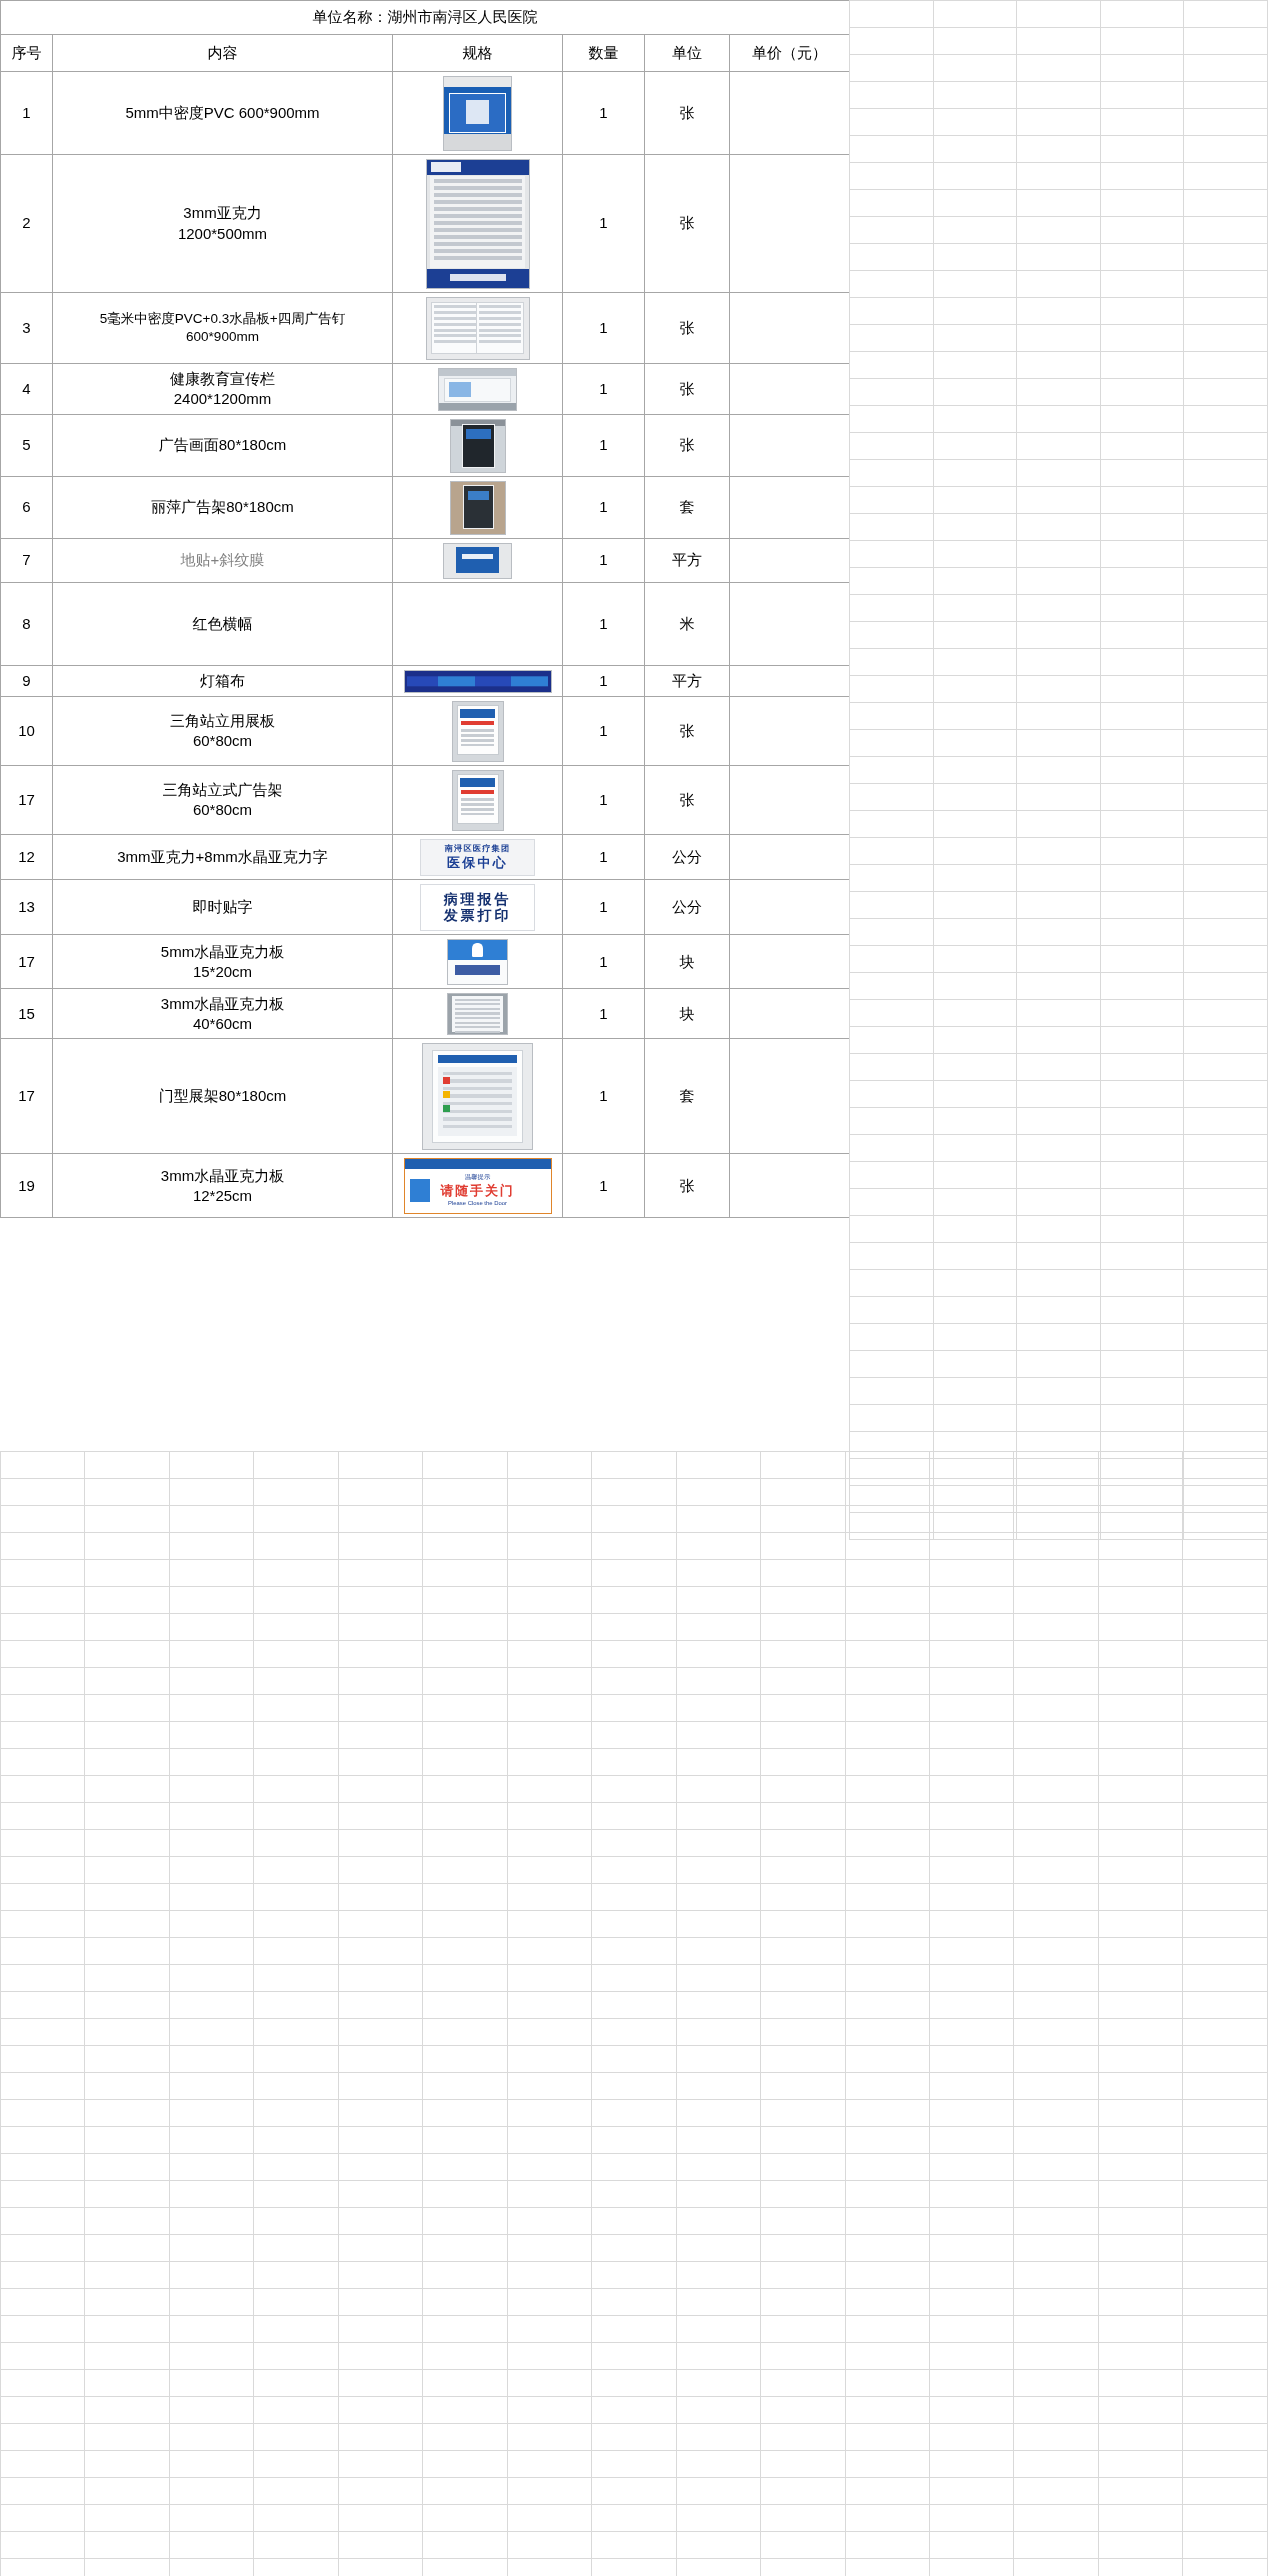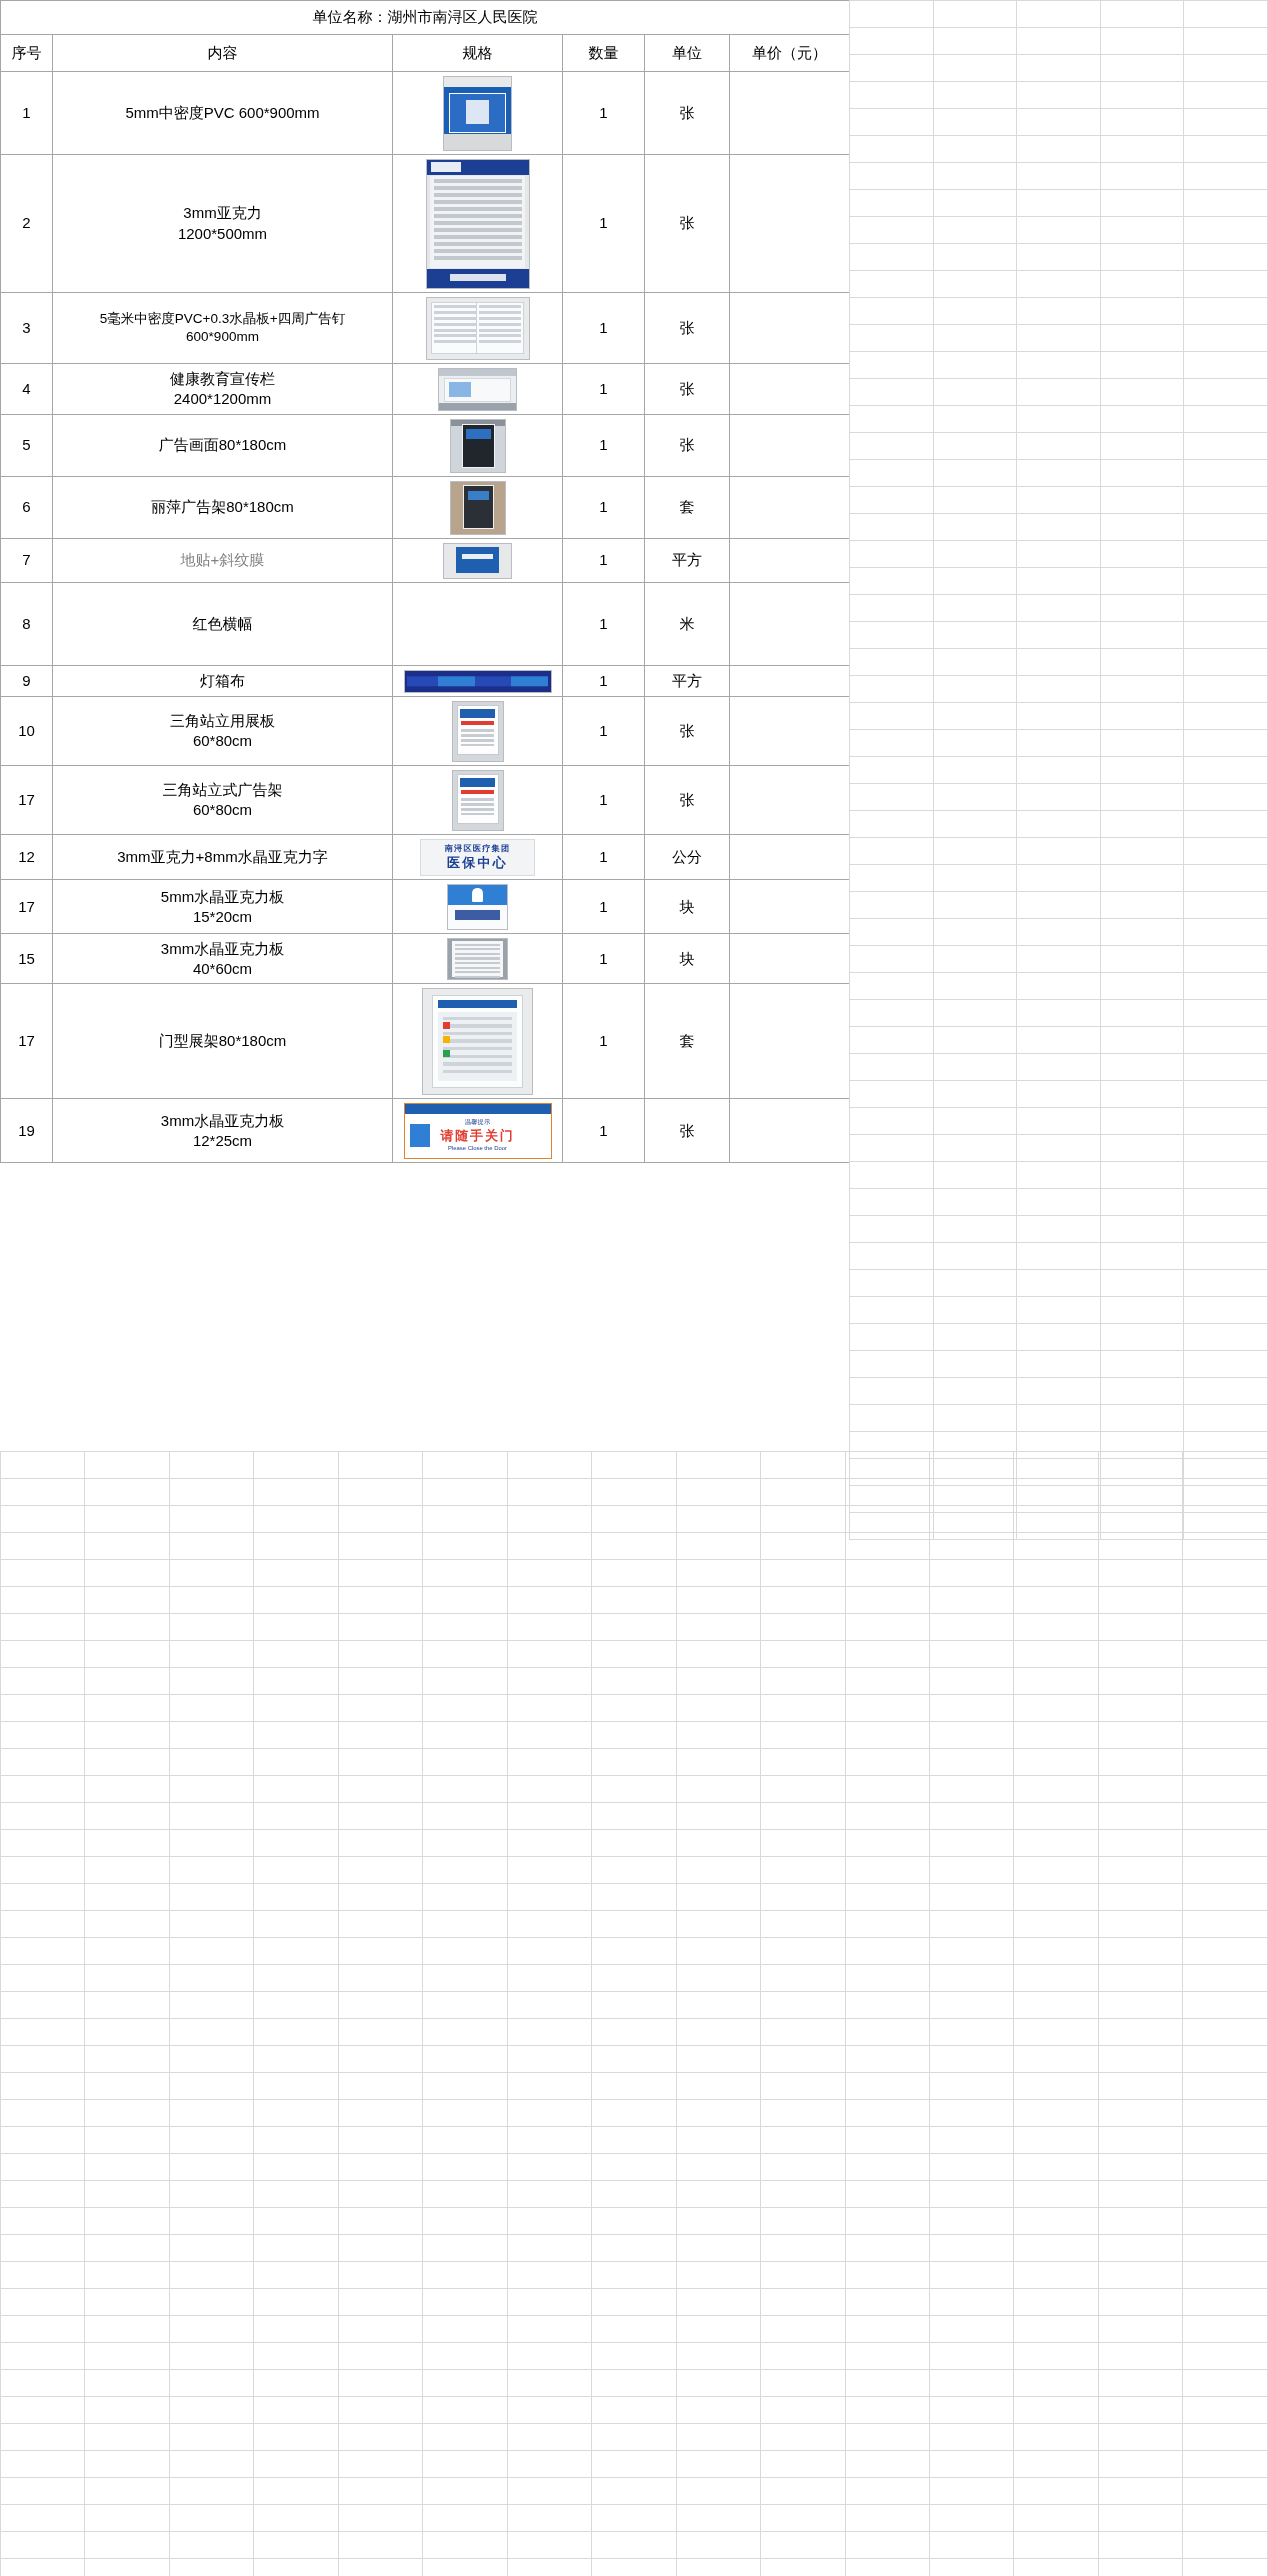--- a/index.html
+++ b/index.html
@@ -409,20 +409,33 @@
           <div class="thumb t12">
             <div class="r1">南浔区医疗集团</div>
             <div class="r2">医保中心</div>
           </div>
         </td>
         <td class="row-qty">1</td>
         <td class="row-unit">公分</td>
         <td></td>
       </tr>
 
+      <tr>
+        <td class="row-no">13</td>
+        <td class="row-desc">即时贴字</td>
+        <td>
+          <div class="thumb t13">
+            <div class="r1">病理报告</div>
+            <div class="r2">发票打印</div>
+          </div>
+        </td>
+        <td class="row-qty">1</td>
+        <td class="row-unit">公分</td>
+        <td></td>
+      </tr>
 
       <tr>
         <td class="row-no">17</td>
         <td class="row-desc" style="white-space:pre-line">5mm水晶亚克力板
 15*20cm</td>
         <td>
           <div class="thumb t14">
               <div class="top"></div>
               <div class="bot"></div>
             </div>

